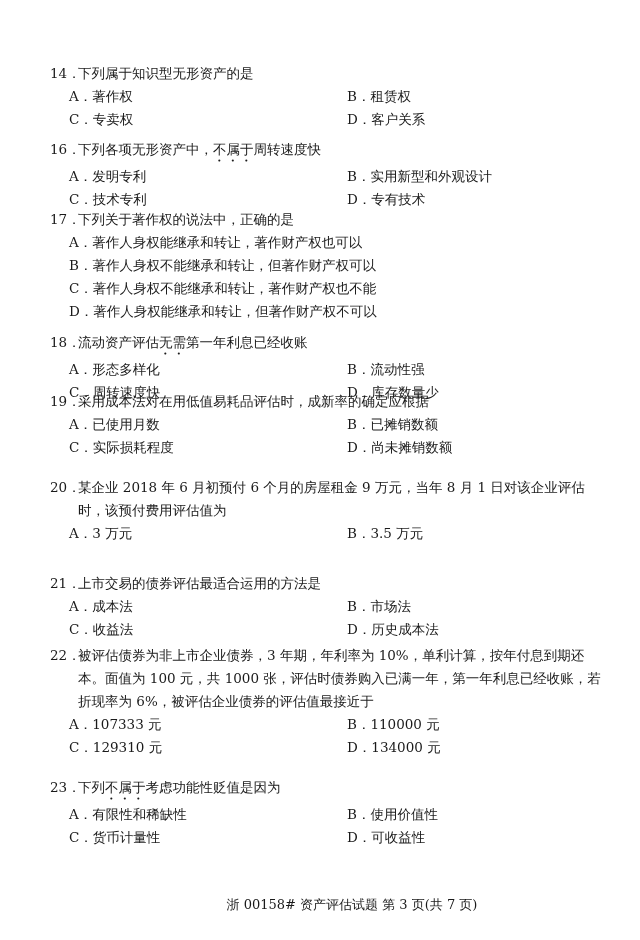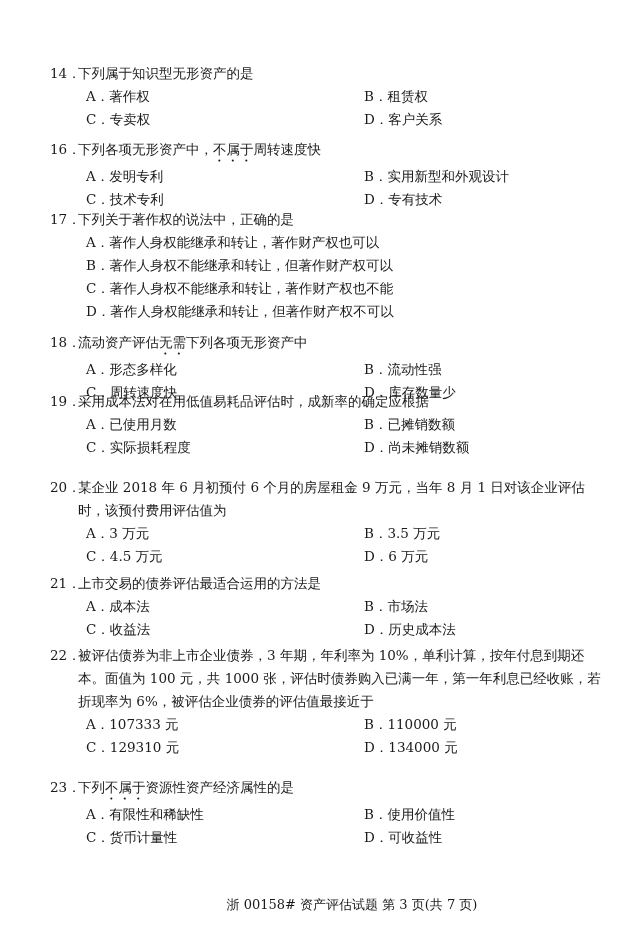--- a/index.html
+++ b/index.html
@@ -6,21 +6,21 @@
   body {
     width: 640px; height: 940px; background: #ffffff; color: #1a1a1a;
     font-family: "DejaVu Serif", "Liberation Serif", serif;
     position: relative; overflow: hidden;
   }
   .page { position: absolute; left: 0; top: 0; width: 640px; height: 940px; }
   .q { position: absolute; left: 50px; width: 560px; font-size: 13.5px; line-height: 23px; }
   .stem { display: flex; }
   .num { width: 28px; flex: none; }
   .stem-text { flex: 1; }
-  .opts { margin-left: 36px; }
+  .opts { margin-left: 19px; }
   .row { display: flex; height: 23px; line-height: 23px; }
   .opt { flex: none; }
   .opt.left { width: 278px; }
   .opt.full { width: 500px; }
   .em { text-emphasis: dot; -webkit-text-emphasis: dot; text-emphasis-position: under; -webkit-text-emphasis-position: under; }
   .footer { position: absolute; top: 896px; left: 0; width: 640px; text-align: center; font-size: 13px; padding-left: 32px; }
 </style>
 </head>
 <body>
 
@@ -77,21 +77,21 @@
         </div>
       <div class="row">
           <span class="opt full">D．著作人身权能继承和转让，但著作财产权不可以</span>
         </div>
     </div>
   </div>
 
   <div class="q" style="top:331px">
     <div class="stem">
       <span class="num">18．</span>
-      <span class="stem-text"><span>流动资产评估</span><span class="em">无需</span><span>下列各项无形资产中</span></span>
+      <span class="stem-text"><span>流动资产评估</span><span class="em">无需</span><span>第一年利息已经收账</span></span>
     </div>
     <div class="opts">
       <div class="row">
         <span class="opt left">A．形态多样化</span>
         <span class="opt">B．流动性强</span>
       </div>
       <div class="row">
         <span class="opt left">C．周转速度快</span>
         <span class="opt">D．库存数量少</span>
       </div>
@@ -117,24 +117,20 @@
 
   <div class="q" style="top:476px">
     <div class="stem">
       <span class="num">20．</span>
       <span class="stem-text">某企业 2018 年 6 月初预付 6 个月的房屋租金 9 万元，当年 8 月 1 日对该企业评估时，该预付费用评估值为</span>
     </div>
     <div class="opts">
       <div class="row">
         <span class="opt left">A．3  万元</span>
         <span class="opt">B．3.5 万元</span>
-      </div>
-      <div class="row">
-        <span class="opt left">C．4.5 万元</span>
-        <span class="opt">D．6  万元</span>
       </div>
     </div>
   </div>
 
   <div class="q" style="top:572px">
     <div class="stem">
       <span class="num">21．</span>
       <span class="stem-text">上市交易的债券评估最适合运用的方法是</span>
     </div>
     <div class="opts">
@@ -162,21 +158,21 @@
       <div class="row">
         <span class="opt left">C．129310 元</span>
         <span class="opt">D．134000 元</span>
       </div>
     </div>
   </div>
 
   <div class="q" style="top:776px">
     <div class="stem">
       <span class="num">23．</span>
-      <span class="stem-text"><span>下列</span><span class="em">不属于</span><span>资源性资产经济属性的是</span></span>
+      <span class="stem-text"><span>下列</span><span class="em">不属于</span><span>考虑功能性贬值是因为</span></span>
     </div>
     <div class="opts">
       <div class="row">
         <span class="opt left">A．有限性和稀缺性</span>
         <span class="opt">B．使用价值性</span>
       </div>
       <div class="row">
         <span class="opt left">C．货币计量性</span>
         <span class="opt">D．可收益性</span>
       </div>

